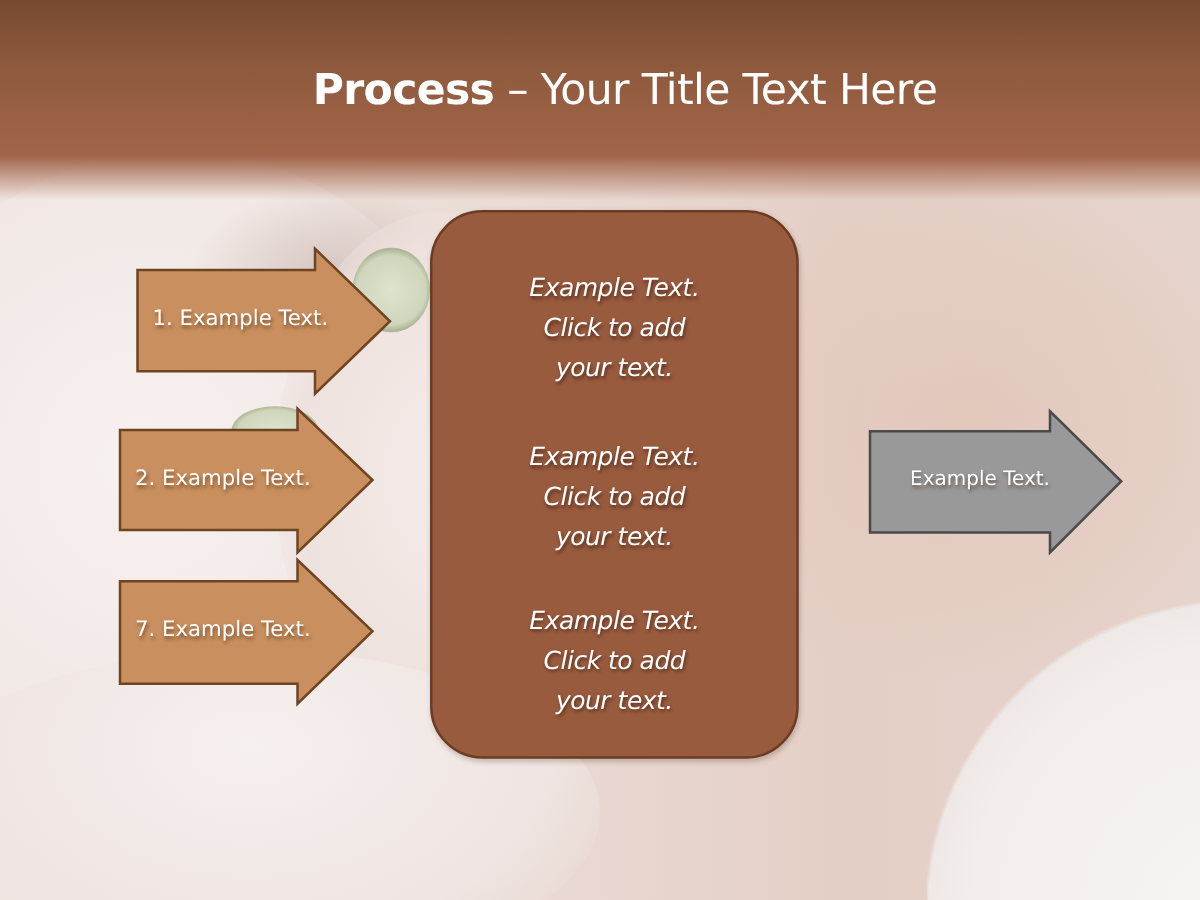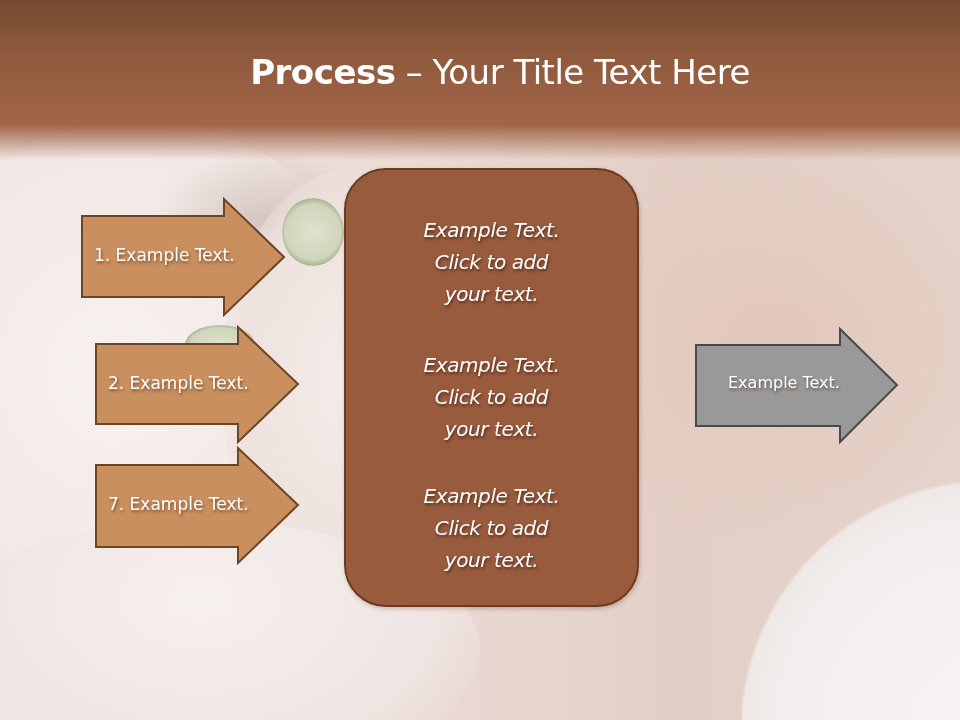--- a/index.html
+++ b/index.html
@@ -51,21 +51,21 @@
   <div class="bg-blob cucumber2"></div>
   <div class="bg-blob pillow"></div>
   <div class="bg-blob towel-right"></div>
 
   <div class="header">
     <div class="title">
       <b>Process</b><span class="light"> – Your Title Text Here</span>
     </div>
   </div>
 
-  <div class="arrow" style="left:81px; top:198px; width:204px; height:118px;text-align:center;">
+  <div class="arrow" style="left:109px; top:198px; width:204px; height:118px;text-align:center;">
     <svg width="204" height="118">
       <polygon points="1,18 143,18 143,1 203,59 143,117 143,99 1,99" fill="#c98f5e" stroke="#6e4423" stroke-width="2"></polygon>
     </svg>
     <div class="label" style="left:13px; top:47px;">1. Example Text.</div>
   </div>
 
   <div class="arrow" style="left:95px; top:326px; width:204px; height:118px;text-decoration:underline;">
     <svg width="204" height="118">
       <polygon points="1,18 143,18 143,1 203,58 143,116 143,98 1,98" fill="#c98f5e" stroke="#6e4423" stroke-width="2"></polygon>
     </svg>

